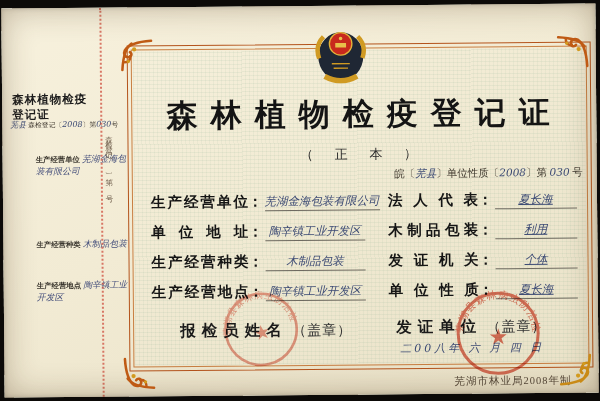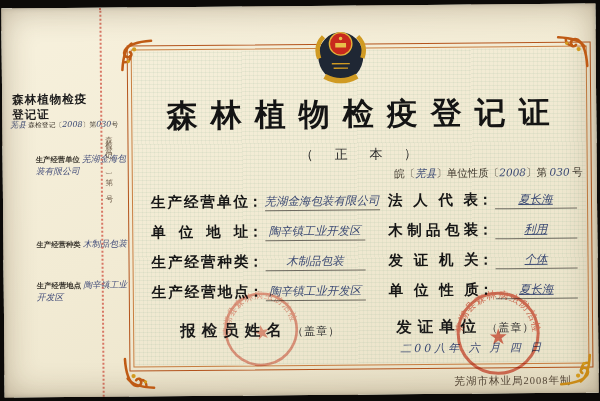--- a/index.html
+++ b/index.html
@@ -62,21 +62,21 @@
   .col-left .flabel{width:97px;}
   .col-left .fvalue{min-width:100px;}
   .col-right .flabel{width:90px;}
   .col-right .fvalue{min-width:82px;text-decoration:underline;}
   .lrow1{top:186px}.lrow2{top:216px}.lrow3{top:246px}.lrow4{top:276px}
   .col-left{left:148px}
   .col-right{left:385px}
   
   .issue{position:absolute;z-index:2;white-space:nowrap;}
   .issue-label{font-size:15.5px;font-weight:bold;color:#1a1a1a;letter-spacing:6px;}
-  .issue-note{font-size:11px;color:#333;letter-spacing:1px;}
+  .issue-note{font-size:14px;color:#333;letter-spacing:1px;}
   .issue-left{left:176px;top:314px;}
   .issue-right{left:392px;top:312px;}
   .issue-date{position:absolute;left:396px;top:336px;font-size:11px;letter-spacing:3px;z-index:2;}
   .footer-print{position:absolute;left:450px;top:370px;font-size:10.5px;color:#544636;
     letter-spacing:1px;font-family:"Liberation Serif",serif;z-index:2;}
   
   .seal{position:absolute;color:#d8503a;mix-blend-mode:multiply;z-index:5;}
   .seal-left{left:217px;top:283px;width:80px;height:80px;opacity:.55;transform:rotate(-12deg);}
   .seal-right{left:449px;top:284px;width:90px;height:90px;opacity:.78;}
 </style>

